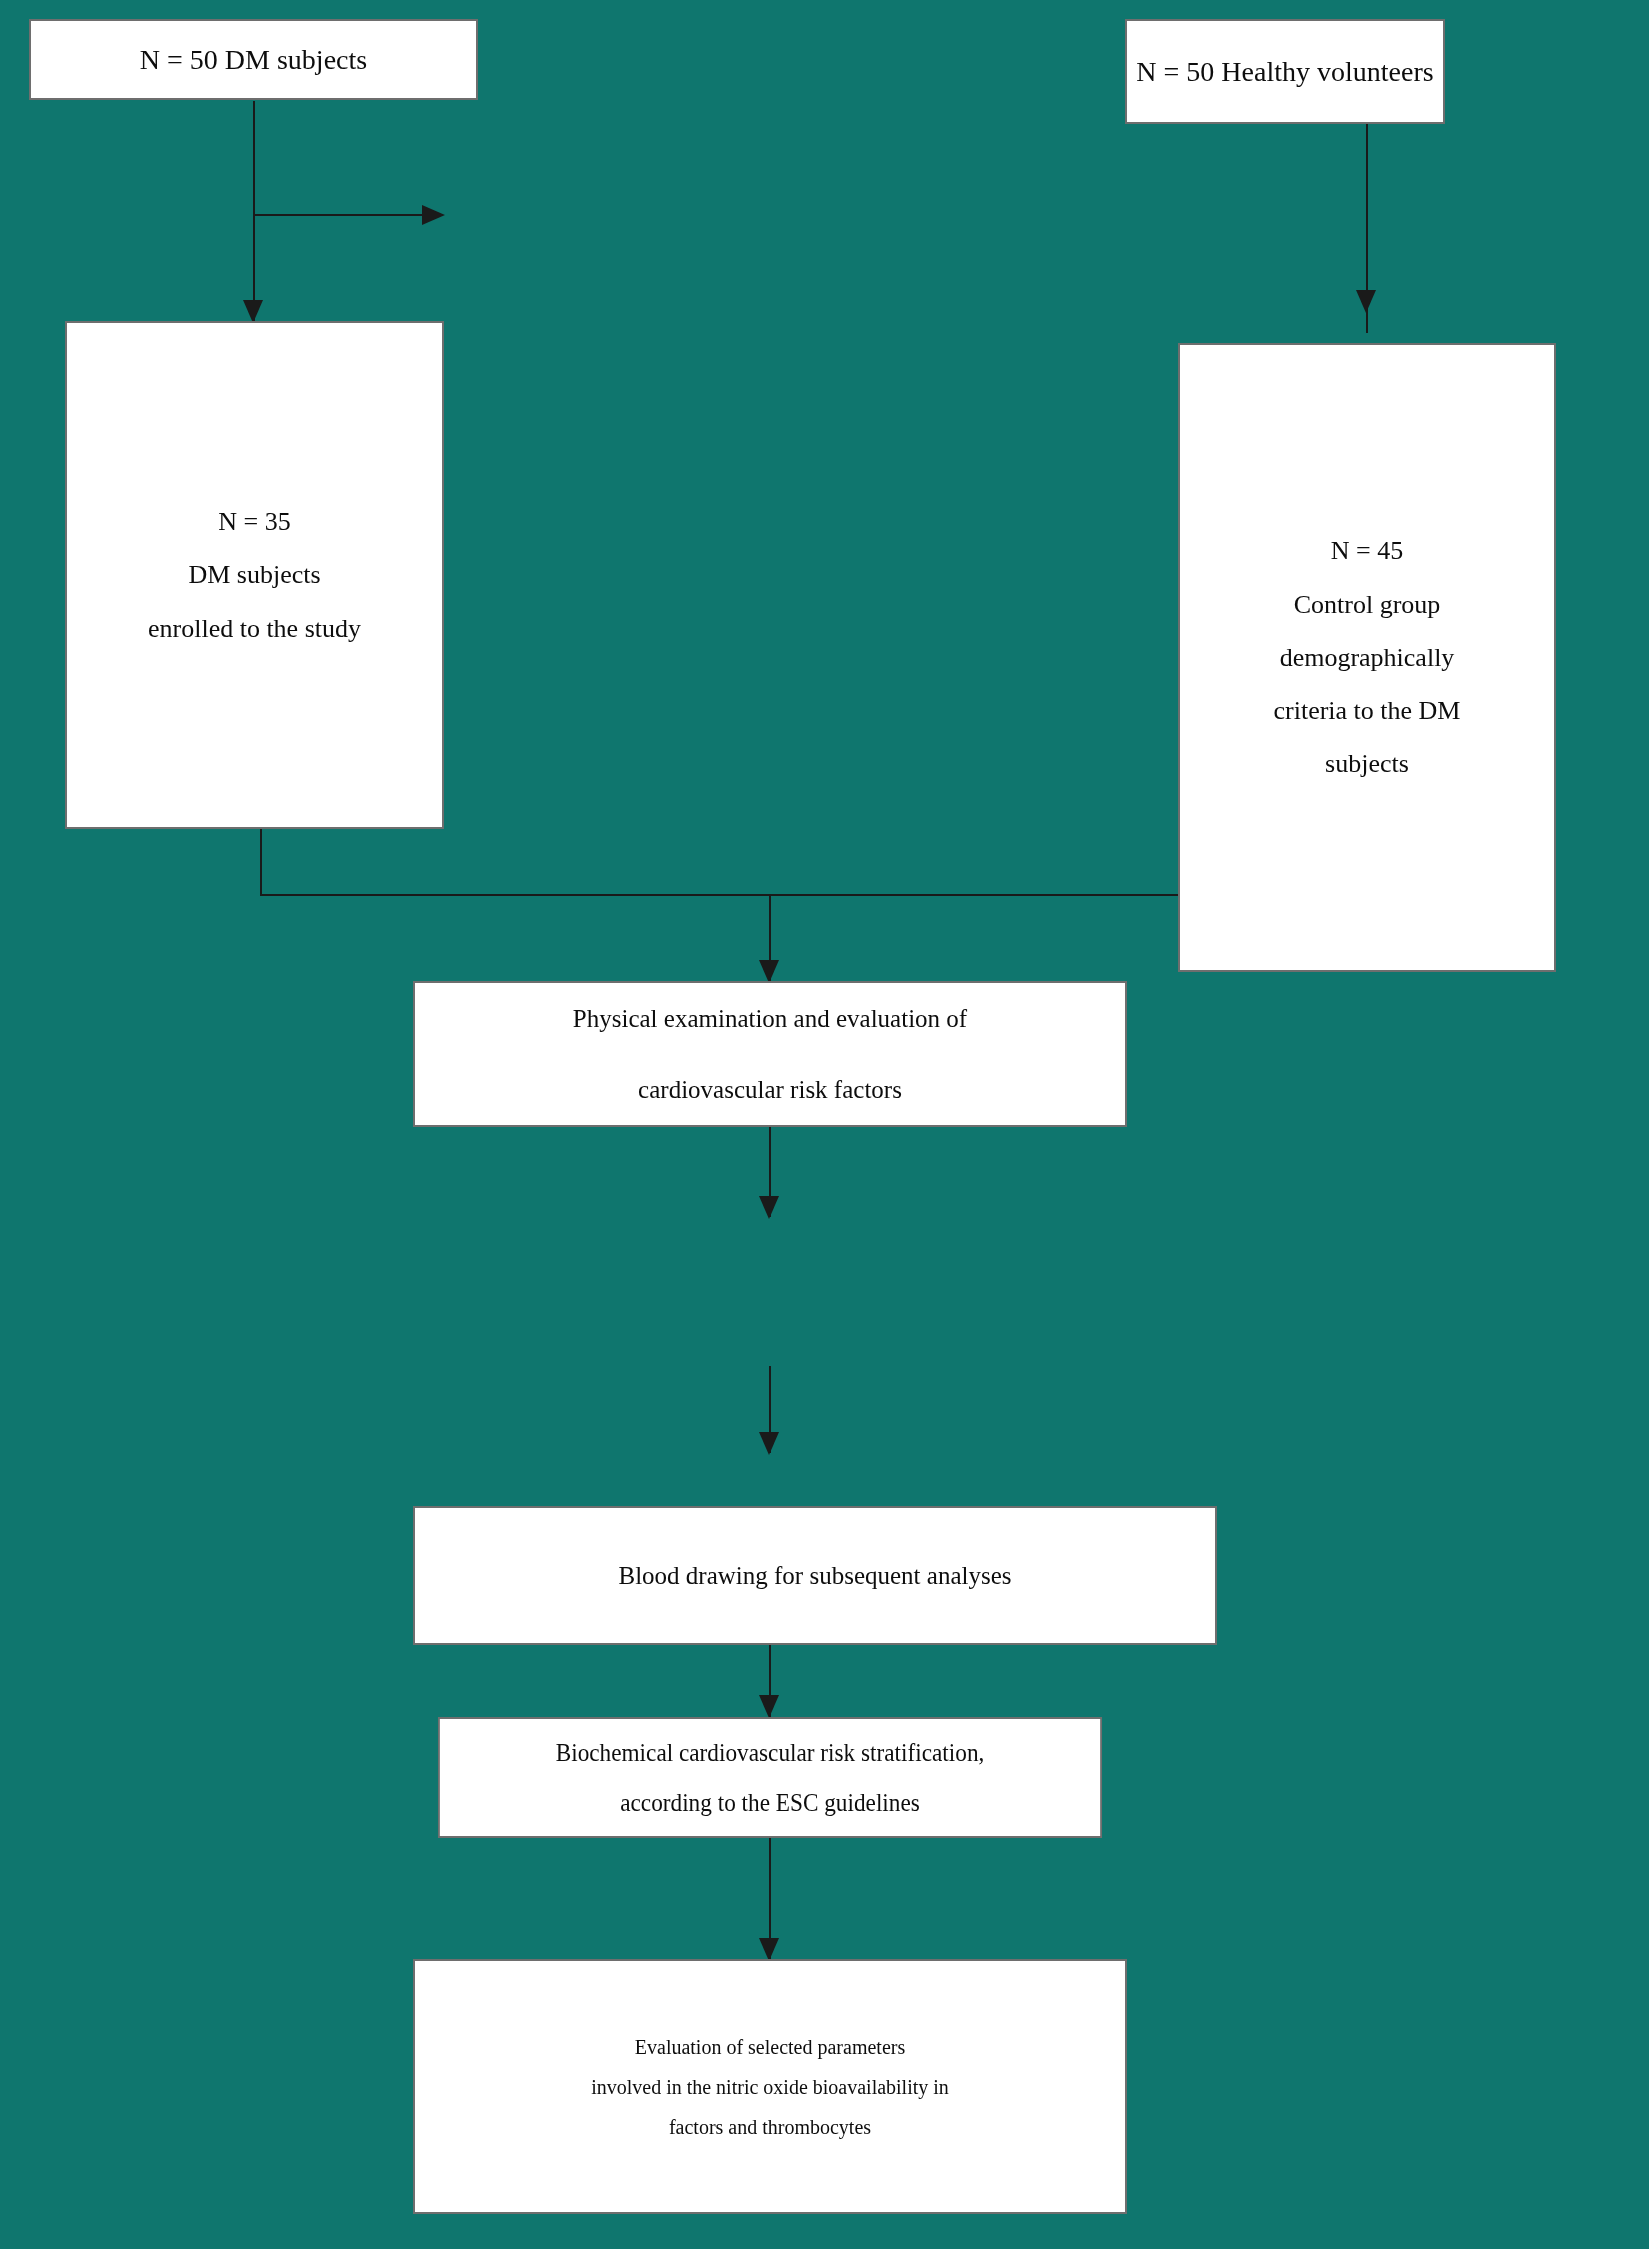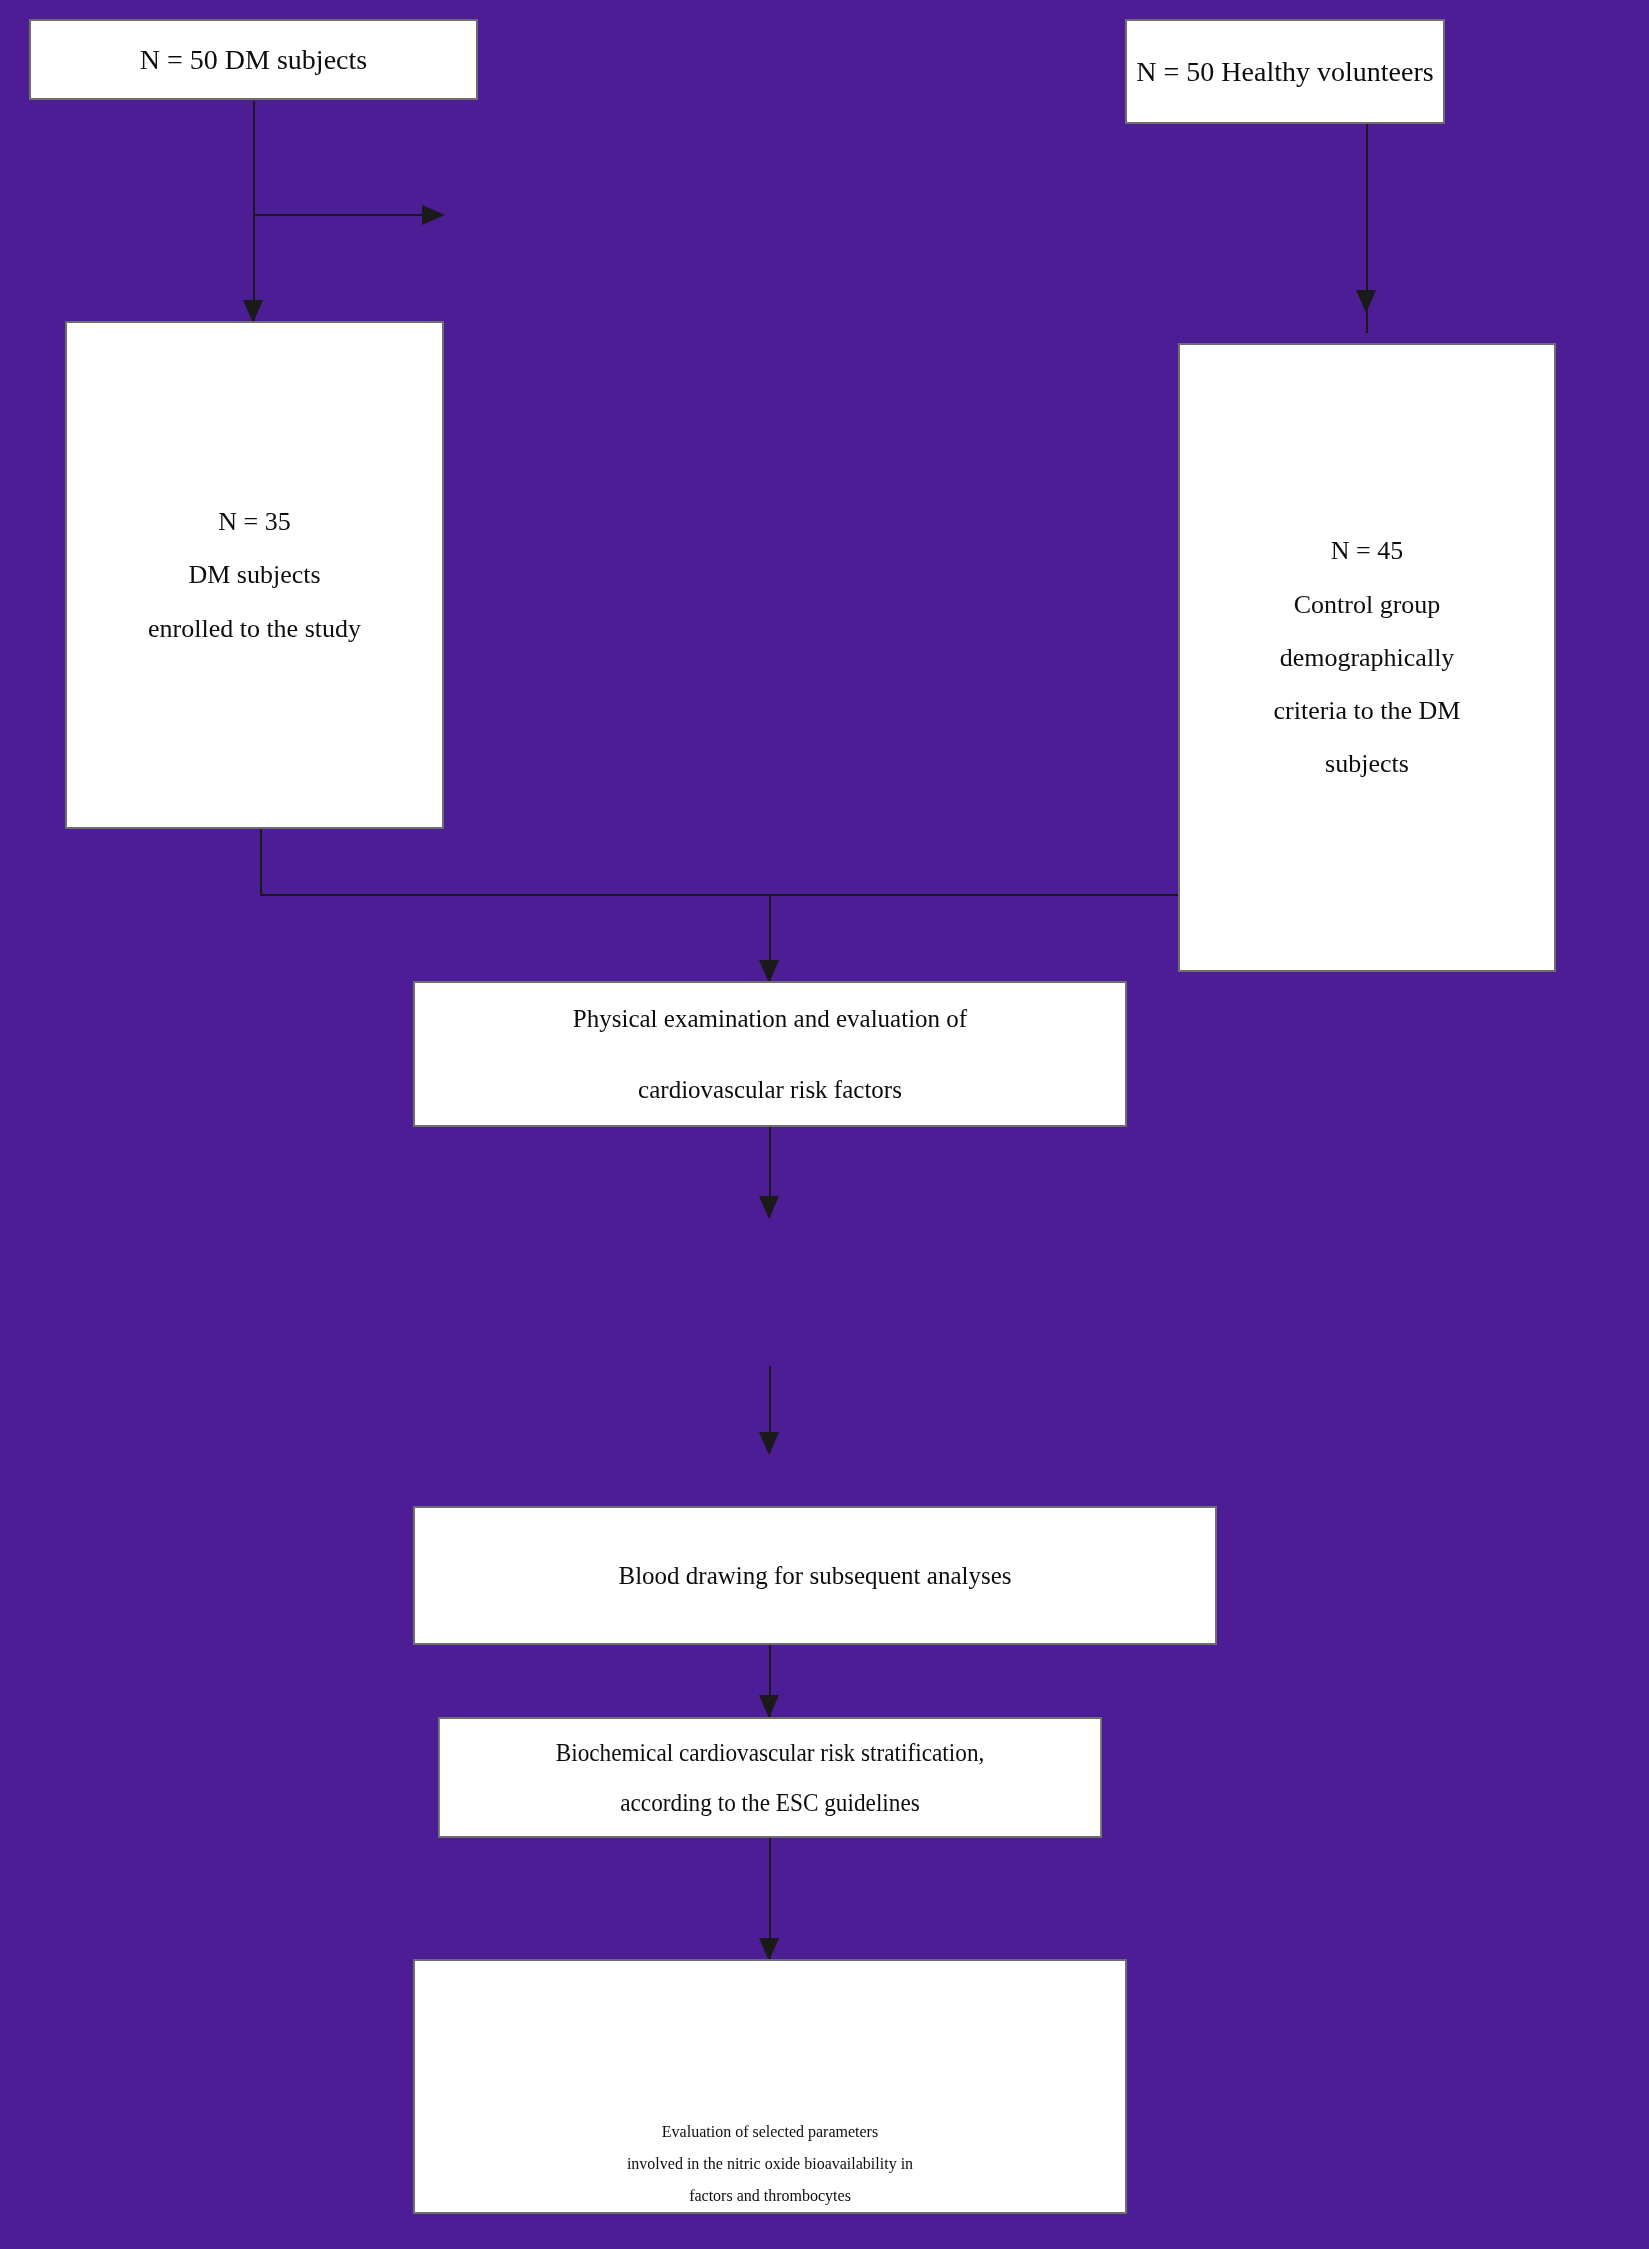--- a/index.html
+++ b/index.html
@@ -5,21 +5,21 @@
 <style>
   html, body {
     margin: 0;
     padding: 0;
     background: #ffffff;
   }
   #canvas {
     position: relative;
     width: 1650px;
     height: 2250px;
-    background: #4c1d95;
+    background: #0f766e;
     font-family: "Liberation Serif", "DejaVu Serif", serif;
     overflow: hidden;
   }
   .node {
     position: absolute;
     box-sizing: border-box;
     background: #ffffff;
     border: 2.1px solid #6e6e6e;
     display: flex;
     flex-direction: column;
@@ -31,21 +31,21 @@
   }
   .node .line {
     display: block;
     white-space: nowrap;
   }
 
   
   .t-lg  { font-size: 28px; line-height: 1.55; }
   .t-md  { font-size: 26px; line-height: 2.05; }
   .t-sm  { font-size: 25px; line-height: 2.0; gap: 21px;  }
-  .t-xs  { font-size: 16px; line-height: 2.0; justify-content: flex-end;  }
+  .t-xs  { font-size: 20px; line-height: 2.0;  }
   .t-cond { font-size: 25px; line-height: 2.0; transform: scaleX(0.93); transform-origin: center; }
 
   
   .vline {
     position: absolute;
     width: 2.1px;
     background: #1a1a1a;
     z-index: 1;
   }
   .hline {

